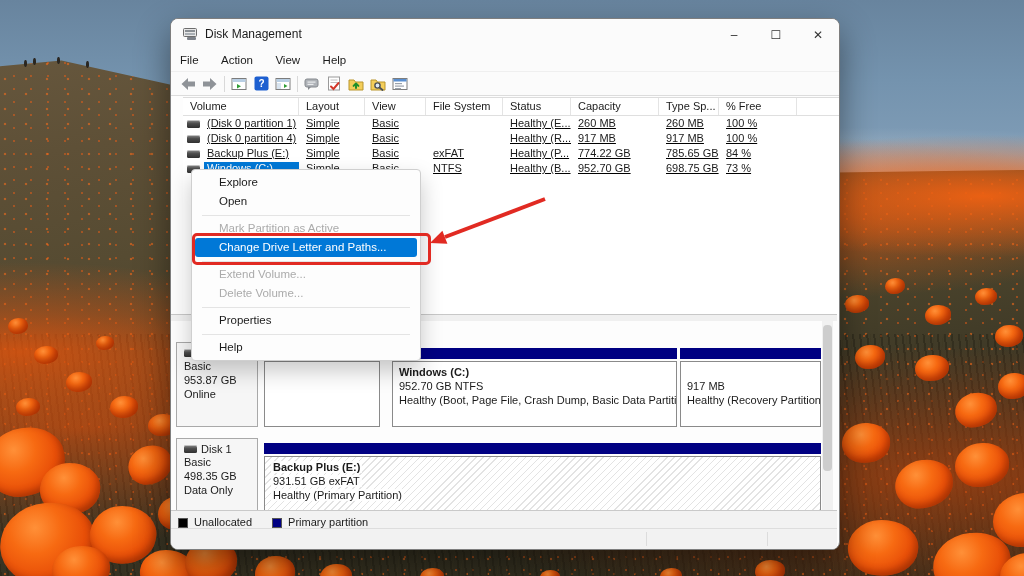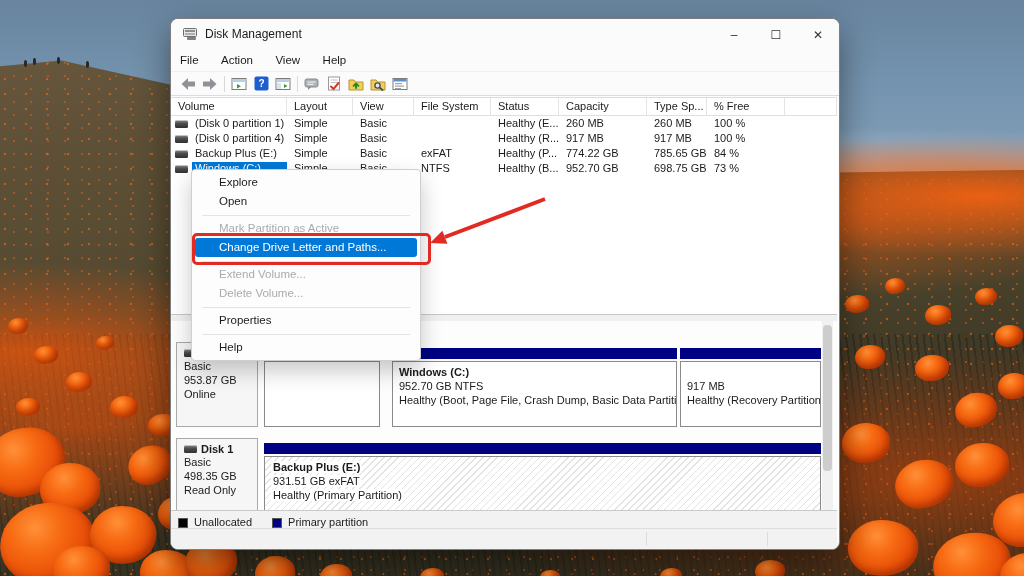--- a/index.html
+++ b/index.html
@@ -37,38 +37,38 @@
   .titlebar{left:0;top:0;right:0;height:30px;background:#fbfbfb;}
   .title-text{left:34px;top:0;height:30px;line-height:30px;font-size:12px;color:#1b1b1b;}
   .winctl{top:4px;width:34px;height:24px;text-align:center;line-height:24px;font-size:12px;color:#333;cursor:default;}
   .menubar{left:0;top:30px;right:0;height:22px;background:#fbfbfb;}
   .menubar span{display:inline-block;padding:0 9px;height:22px;line-height:22px;font-size:11.5px;color:#1b1b1b;}
   .toolbar{left:0;top:52px;right:0;height:25px;background:#fbfbfb;border-top:1px solid #efefef;border-bottom:1px solid #dcdcdc;
            display:flex;align-items:center;padding-left:6px;box-sizing:border-box;}
   .tbtn{width:22px;height:20px;display:flex;align-items:center;justify-content:center;}
   .tsep{width:1px;height:16px;background:#d9d9d9;margin:0 3px;}
   
-  .listpane{left:0;top:78px;width:666px;height:217px;background:#fff;border-top:1px solid #dcdcdc;}
+  .listpane{left:12px;top:78px;width:666px;height:217px;background:#fff;border-top:1px solid #dcdcdc;}
   .vrow{display:grid;grid-template-columns:116px 66px 61px 77px 68px 88px 60px 78px 1fr;align-items:center;}
   .vhead{height:17px;border-bottom:1px solid #dfdfdf;}
   .vhead .hc{height:17px;line-height:17px;border-right:1px solid #e4e4e4;padding-left:7px;font-size:11px;color:#1b1b1b;
              white-space:nowrap;overflow:hidden;}
-  .vbody .vrow{height:15px;}
+  .vbody .vrow{height:15px;text-decoration:underline;}
   .cell{font-size:11px;color:#1b1b1b;padding-left:7px;white-space:nowrap;overflow:hidden;line-height:15px;}
   .volcell{display:flex;align-items:center;gap:4px;padding-left:4px;}
   .dicon{width:13px;height:8px;border-radius:1.5px;flex:none;
          background:linear-gradient(180deg,#8d8d8d 0%,#4c4c4c 45%,#303030 100%);
          box-shadow:inset 0 1px 0 rgba(255,255,255,.5);}
   .vlabel{padding:0 3px;line-height:13px;}
   .sel .vlabel{background:#0078d7;color:#fff;flex:1;}
   
   .splitter{left:0;top:295px;width:666px;height:7px;background:#f0f0f0;border-top:1px solid #c8c8c8;border-bottom:1px solid #dadada;}
   .gfx{left:0;top:302px;width:666px;height:190px;background:#fdfdfd;}
   .dpanel{background:#f6f6f6;border:1px solid #a9a9a9;box-sizing:border-box;padding:4px 0 0 7px;}
-  .dpanel .dname{font-size:11px;font-weight:bold;color:#1b1b1b;display:flex;align-items:center;gap:4px;}
+  .dpanel .dname{font-size:11px;font-weight:normal;color:#1b1b1b;display:flex;align-items:center;gap:4px;}
   .dpanel .dline{font-size:11px;color:#1b1b1b;line-height:14px;}
   .part{box-sizing:border-box;}
   .pbar{height:11px;background:#000082;}
   .pbody{background:#fff;border:1px solid #8a8a8a;box-sizing:border-box;padding:3px 0 0 6px;overflow:hidden;}
   .pbody.hatch{background:repeating-linear-gradient(135deg,#ffffff 0 4px,#e3e3e3 4px 5px);}
   .pl{font-size:11px;line-height:14px;color:#1b1b1b;white-space:nowrap;}
   .pl b{font-weight:bold;}
   .pl .wbg{background:rgba(255,255,255,.85);padding:0 2px;}
   .sbtrack{left:651px;top:302px;width:11px;height:206px;background:#f1f1f1;}
   .sbthumb{left:1px;top:4px;width:9px;height:146px;background:#cdcdcd;border-radius:4px;}
@@ -346,21 +346,21 @@
       </div>
     </div>
 
     <div class="dpanel abs" style="left:5px;top:117px;width:82px;height:87px">
       <div class="dname">
           <span class="dicon"></span>
           <span>Disk 1</span>
         </div>
       <div class="dline">Basic</div>
       <div class="dline">498.35 GB</div>
-      <div class="dline">Read Only</div>
+      <div class="dline">Data Only</div>
     </div>
     <div class="part abs" style="left:93px;top:122px;width:557px">
       <div class="pbar"></div>
       <div class="pbody hatch" style="height:68px;margin-top:2px">
         <div class="pl"><b class="wbg">Backup Plus  (E:)</b></div>
         <div class="pl"><span class="wbg">931.51 GB exFAT</span></div>
         <div class="pl"><span class="wbg">Healthy (Primary Partition)</span></div>
       </div>
     </div>
   </div>

